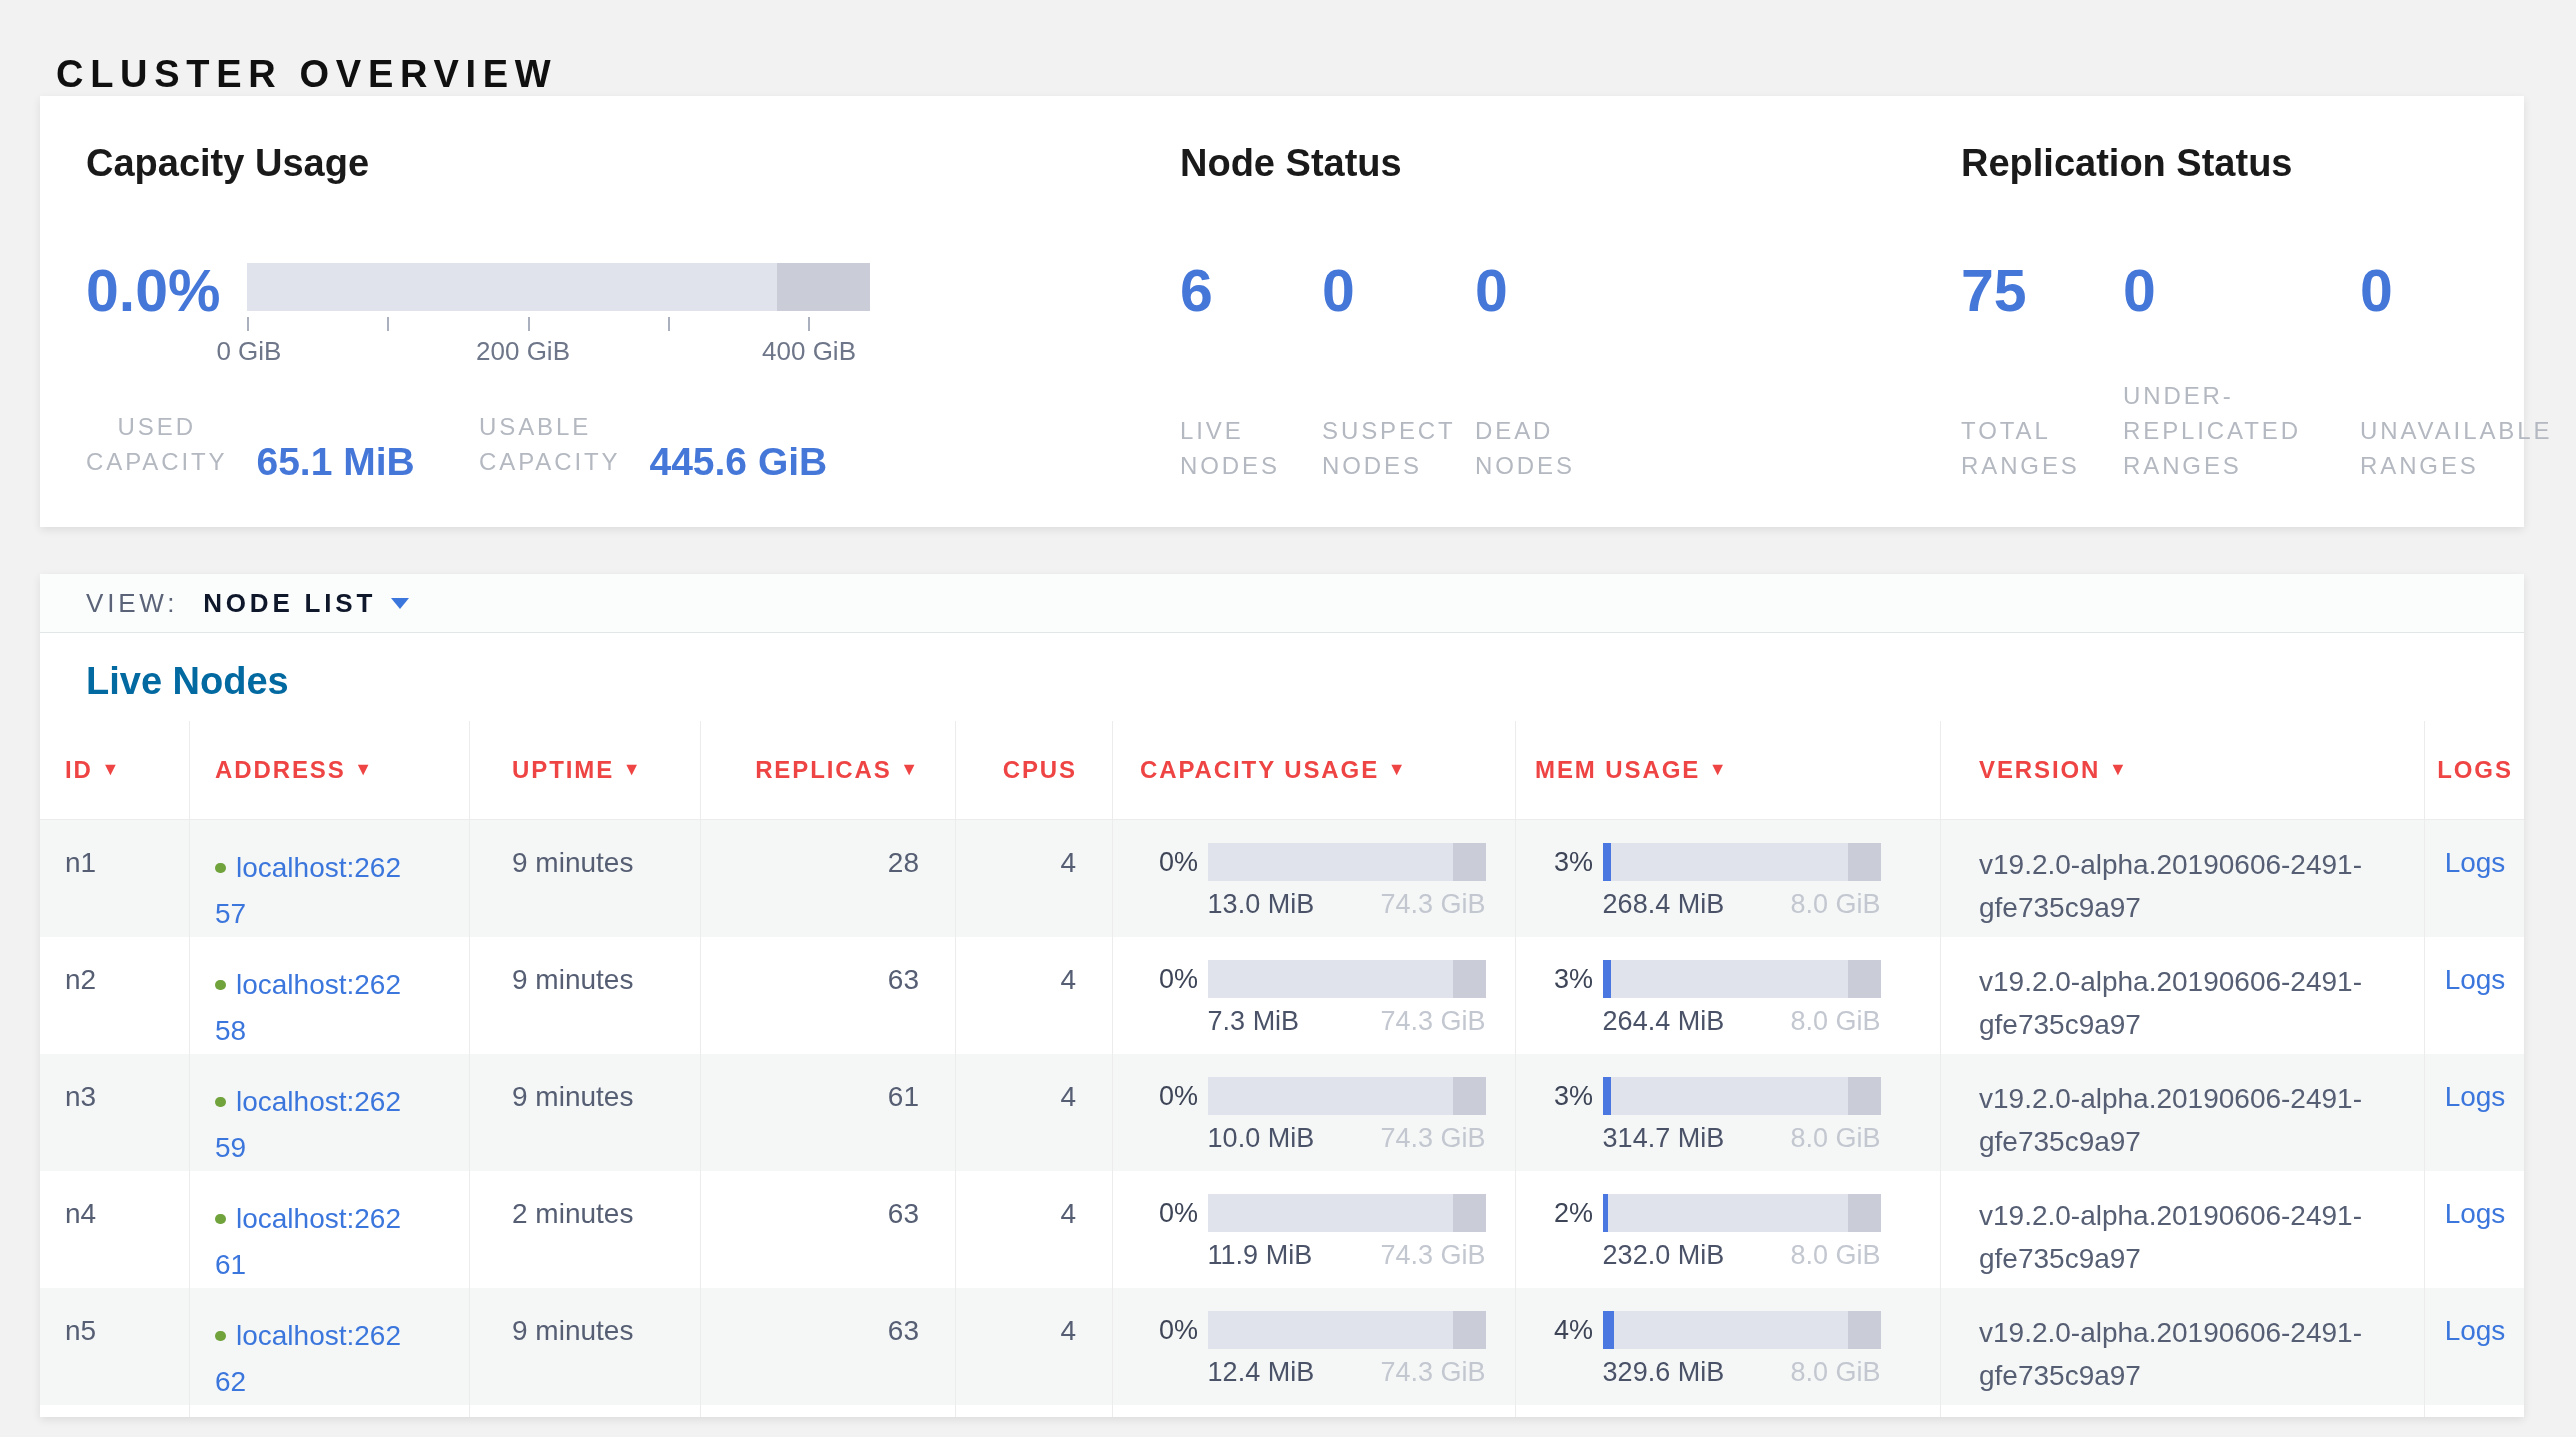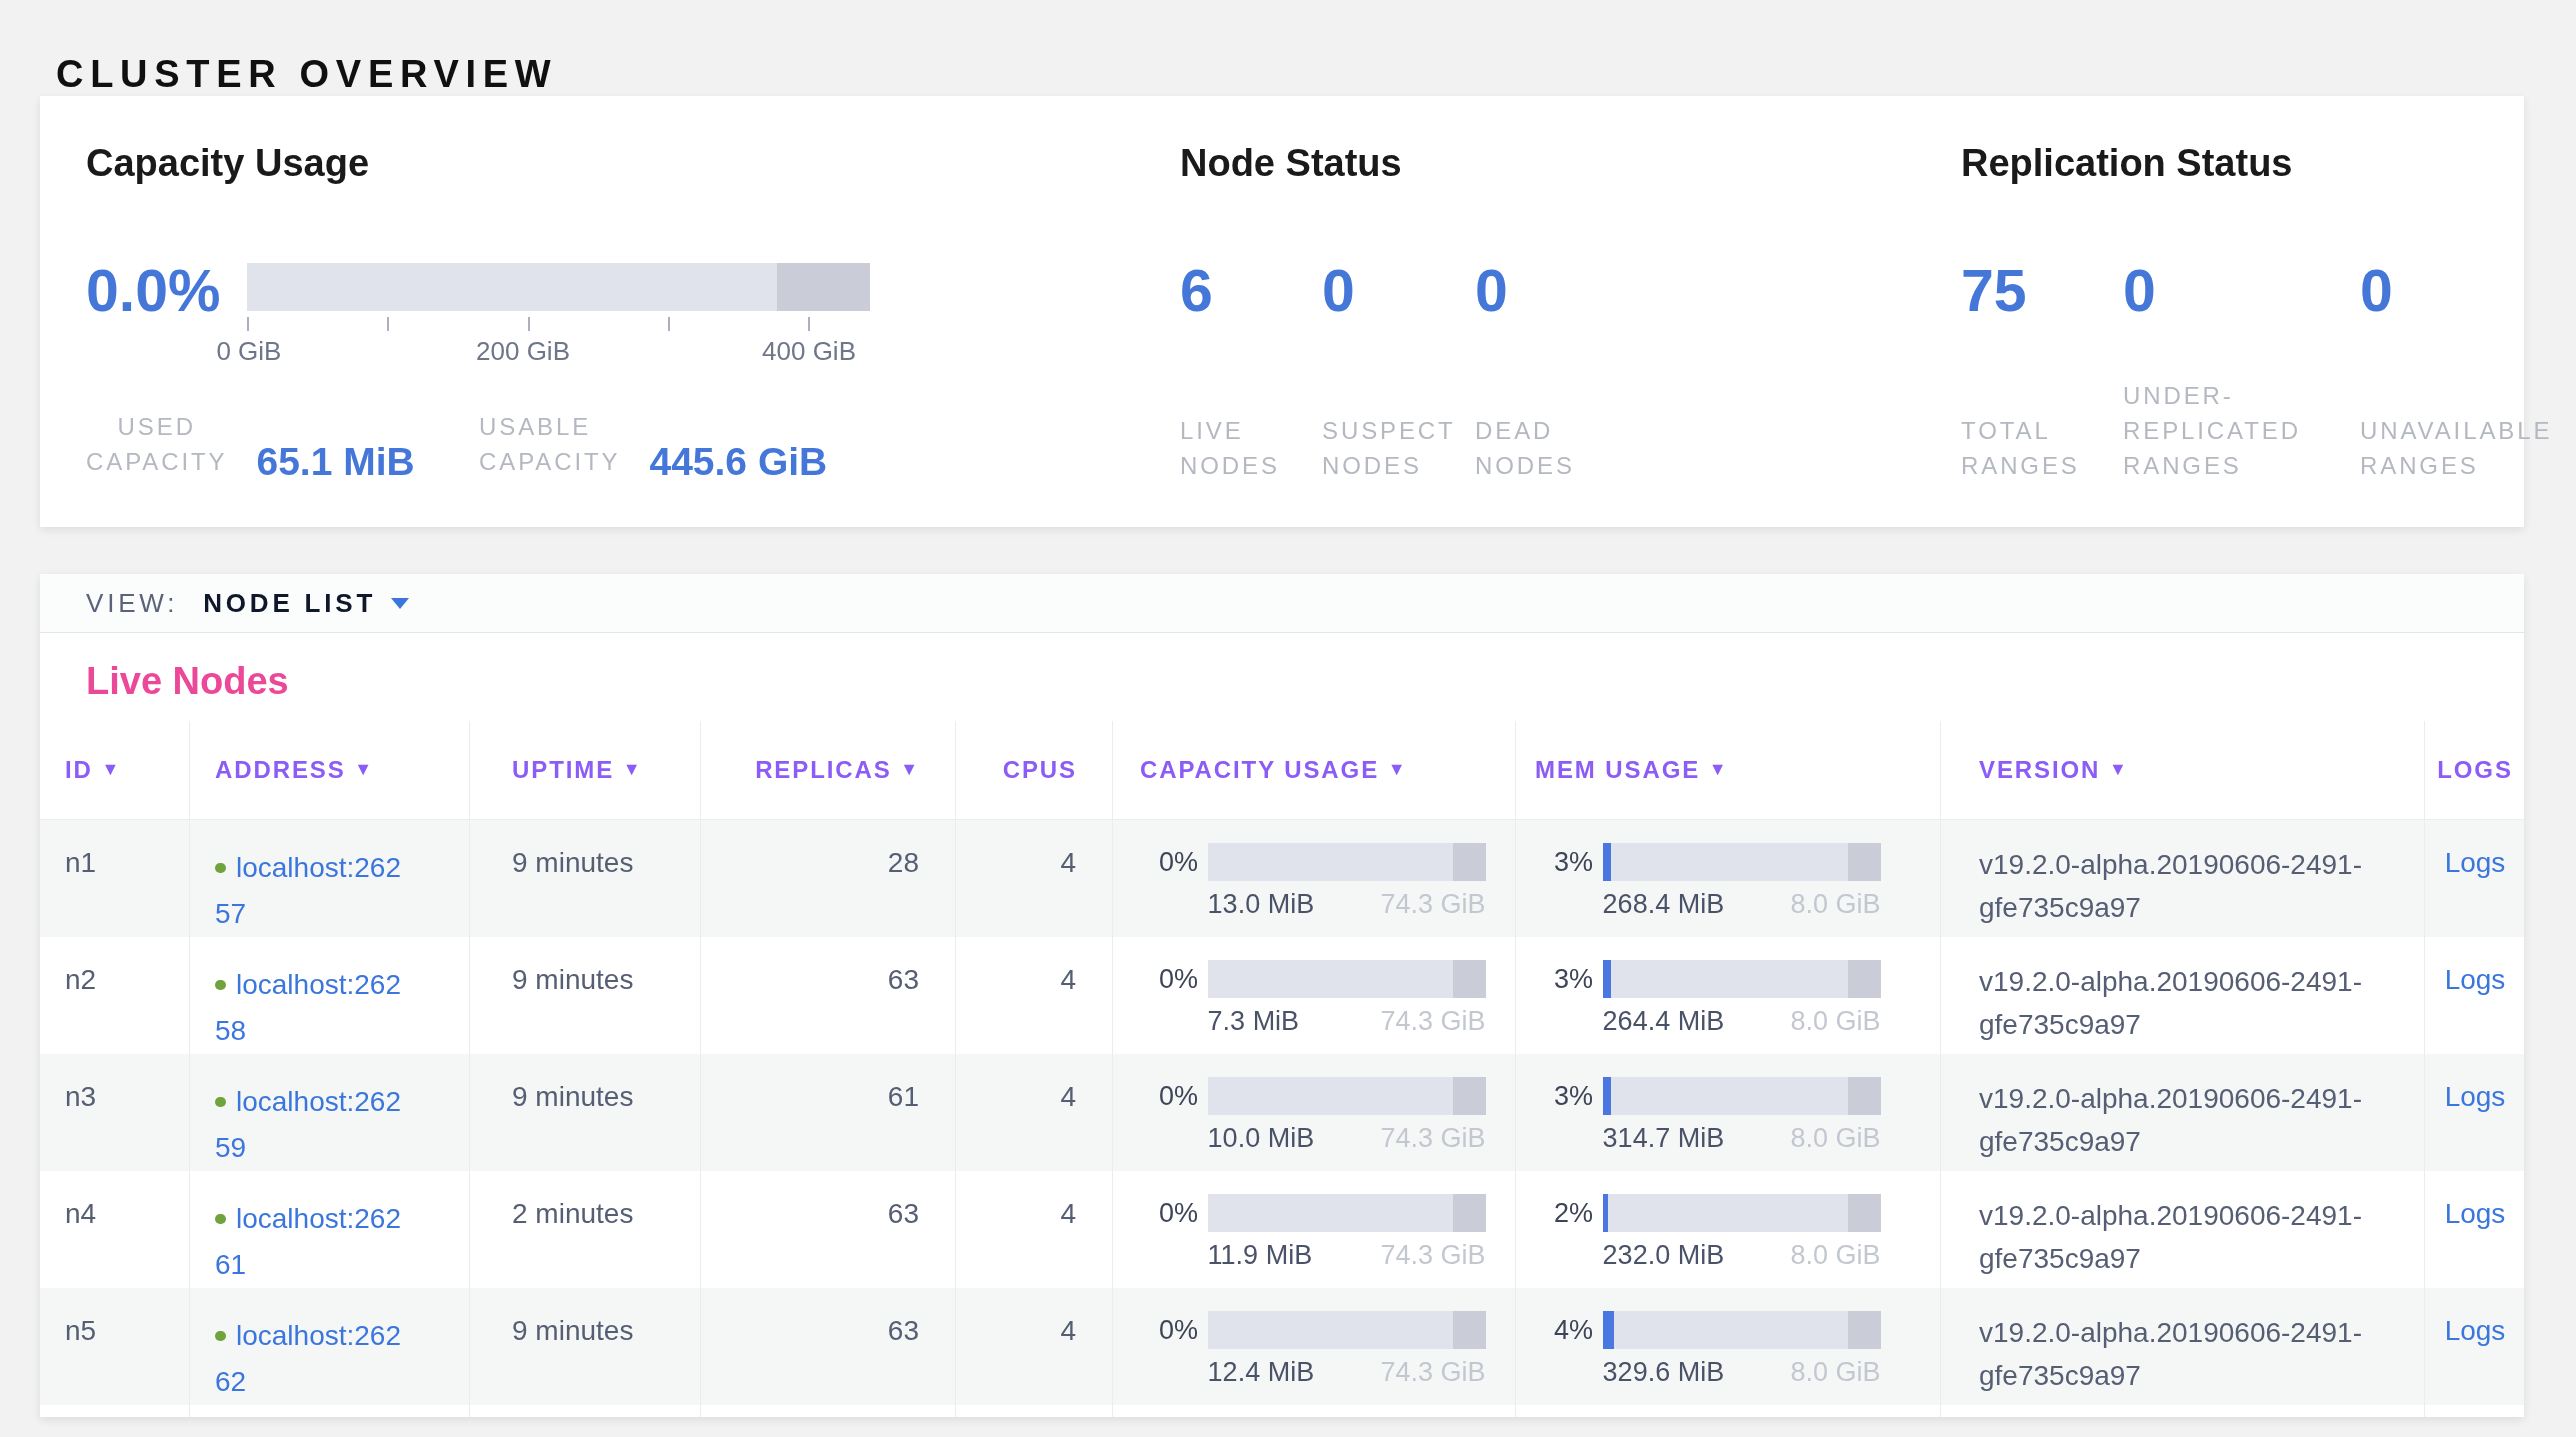--- a/index.html
+++ b/index.html
@@ -47,29 +47,29 @@
 
   
   .view-bar {
     height:58px; background:#fbfcfc; border-bottom:1px solid #e3e6e6;
     display:flex; align-items:center; padding-left:46px;
   }
   .view-label { font-size:26px; letter-spacing:3.8px; color:#5a6378; }
   .view-value { font-size:26px; letter-spacing:3.8px; color:#0f172a; font-weight:700; margin-left:25px; cursor:pointer; display:flex; align-items:center; }
   .view-caret { width:0; height:0; border-left:9.6px solid transparent; border-right:9.6px solid transparent; border-top:11.5px solid #3b76dd; margin-left:15.3px; }
 
-  .table-title { font-size:38px; font-weight:700; color:#ec4899; margin:27px 0 19px 46px; line-height:42px; }
+  .table-title { font-size:38px; font-weight:700; color:#0369a1; margin:27px 0 19px 46px; line-height:42px; }
 
   
   .grid-row { display:grid; grid-template-columns:150px 280px 231px 255px 157px 403px 425px 484px 100px; }
   .th, .td { border-right:1px solid #ececec; box-sizing:border-box; }
   .th:last-child, .td:last-child { border-right:none; }
   .thead { height:98px; border-bottom:1px solid #ececec; }
   .th {
-    font-size:24px; font-weight:700; letter-spacing:1.9px; color:#8b5cf6;
+    font-size:24px; font-weight:700; letter-spacing:1.9px; color:#ef4444;
     display:flex; align-items:center; cursor:pointer; white-space:nowrap;
   }
   .th .arrow { font-size:18px; margin-left:8.6px; position:relative; top:-1px; }
   .th.a-left  { padding-left:25px; }
   .th.a-left2 { padding-left:42px; }
   .th.a-right { justify-content:flex-end; padding-right:35px; }
   .th.a-center{ justify-content:center; }
   .th.pl28 { padding-left:27px; }
   .th.pl20 { padding-left:19px; }
   .th.pl40 { padding-left:38px; }

